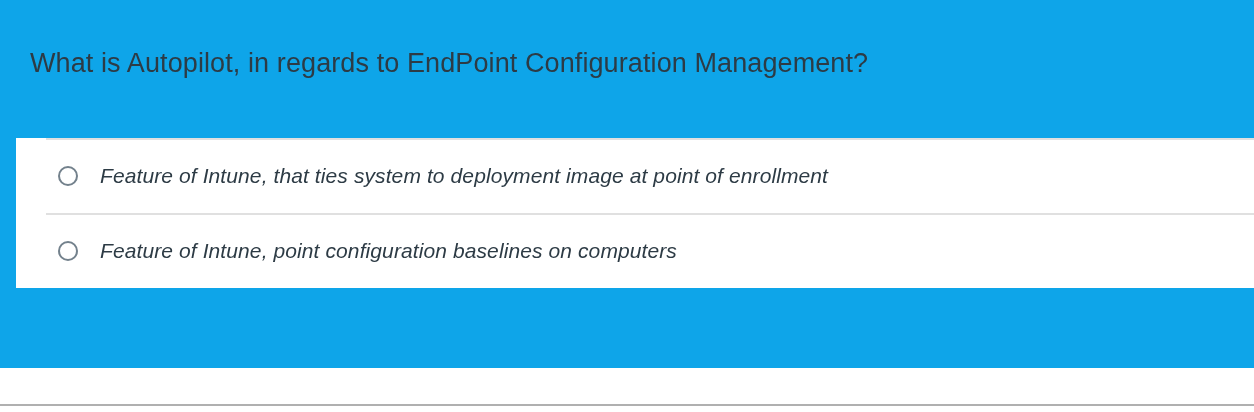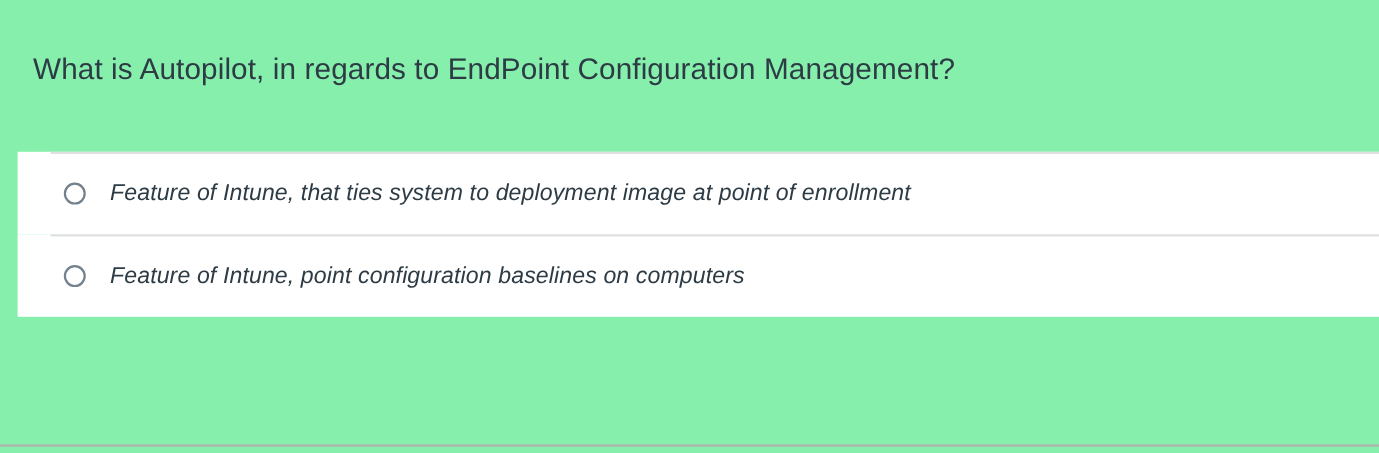--- a/index.html
+++ b/index.html
@@ -11,22 +11,22 @@
     width: 1254px;
     height: 412px;
     font-family: "Liberation Sans", sans-serif;
     -webkit-font-smoothing: antialiased;
     overflow: hidden;
   }
 
   .quiz-question {
     position: relative;
     width: 1254px;
-    height: 412px;
-    background: #86efac;
+    height: 368px;
+    background: #0ea5e9;
     box-sizing: border-box;
   }
 
   
   .question-stem {
     position: absolute;
     left: 30px;
     top: 45px;
     width: 1190px;
     font-size: 27px;

